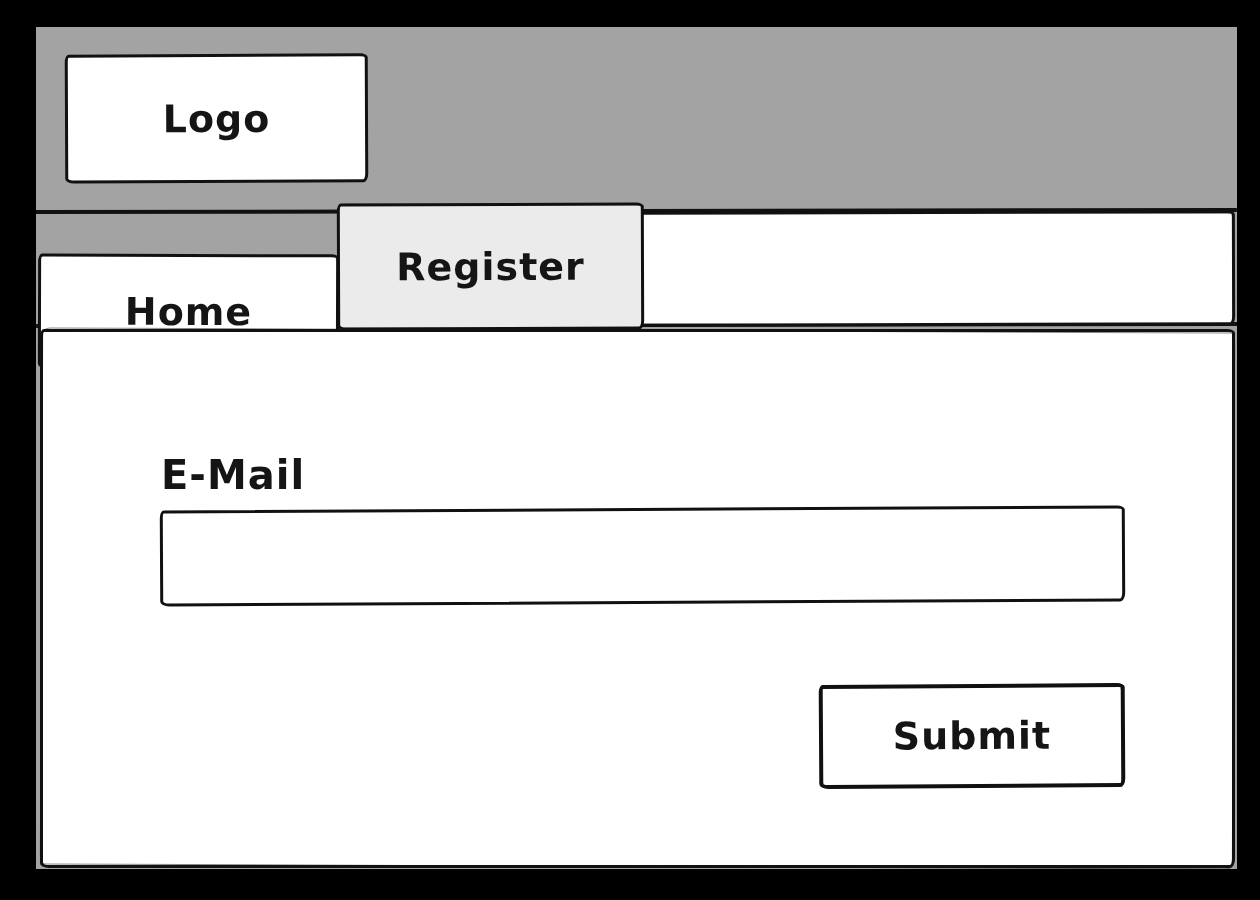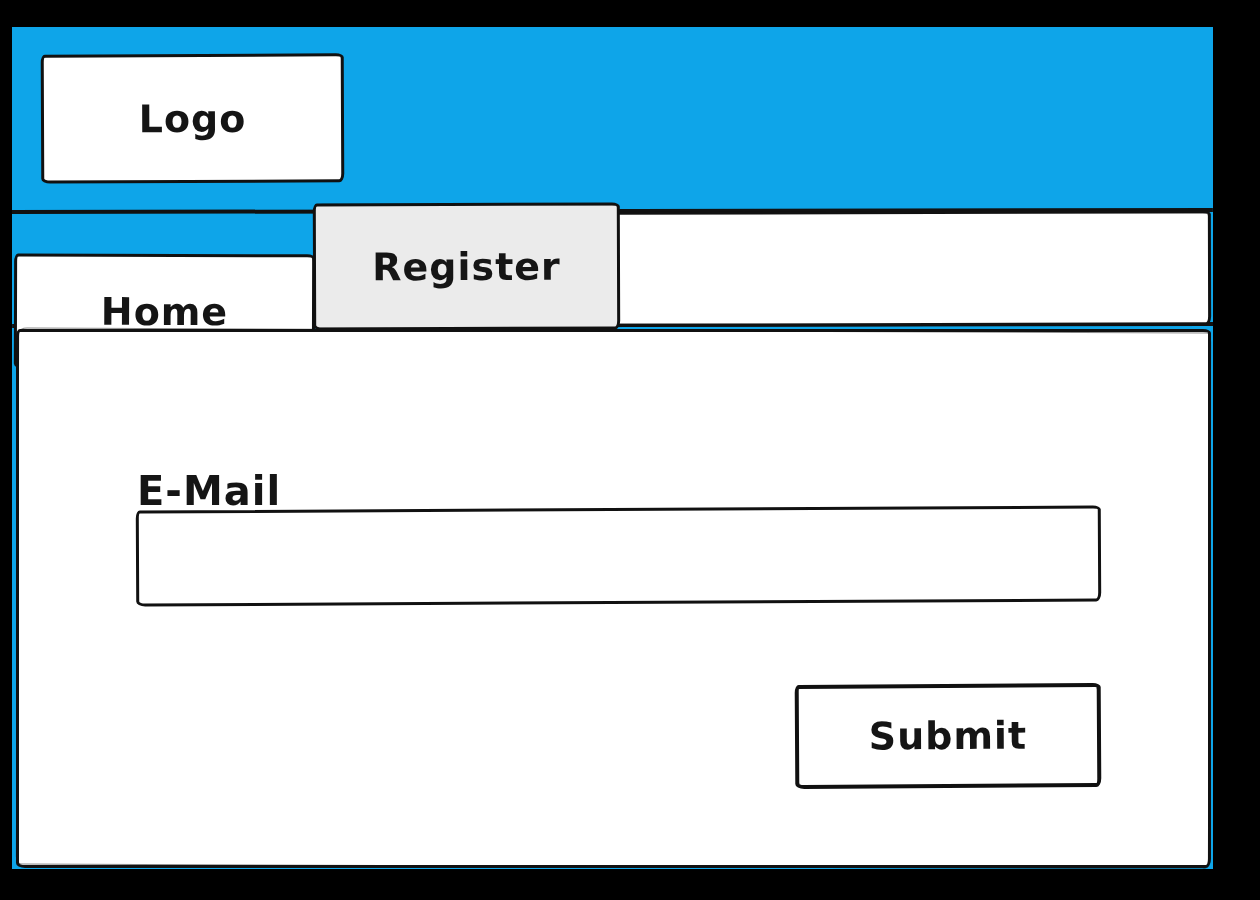--- a/index.html
+++ b/index.html
@@ -8,23 +8,23 @@
     background: #000;
     font-family: "DejaVu Sans", sans-serif;
     color: #111;
     position: relative;
     overflow: hidden;
   }
 
   
   .page {
     position: absolute;
-    left: 12px; top: 27px;
+    left: 36px; top: 27px;
     width: 1201px; height: 842px;
-    background: #0ea5e9;
+    background: #a3a3a3;
   }
 
   
   .sketch {
     position: absolute;
     border: 3px solid #111;
     border-radius: 4px 8px 5px 9px / 8px 4px 9px 5px;
     background: #fff;
   }
   .sketch::before {
@@ -89,21 +89,20 @@
   .content-box {
     left: 4px; top: 302px;
     width: 1195px; height: 539px;
     border-width: 3px;
   }
 
   .email-label {
     position: absolute;
     left: 118px; top: 120px;
     font-size: 40px;
-    margin-top: 16px;
   }
 
   .email-input {
     left: 117px; top: 176px;
     width: 965px; height: 96px;
     transform: rotate(-0.3deg);
     font-family: "DejaVu Sans", sans-serif;
     font-size: 30px;
     padding: 0 20px;
     outline: none;

